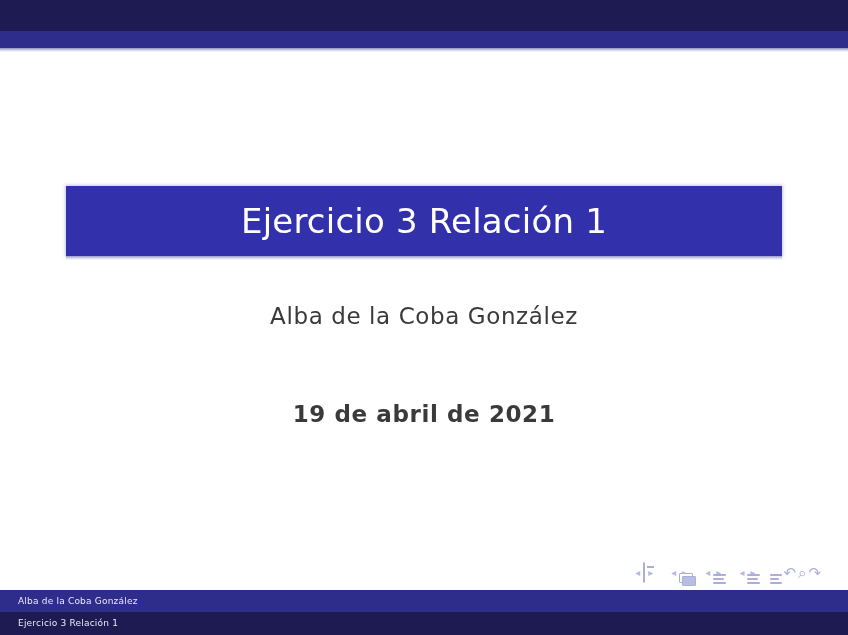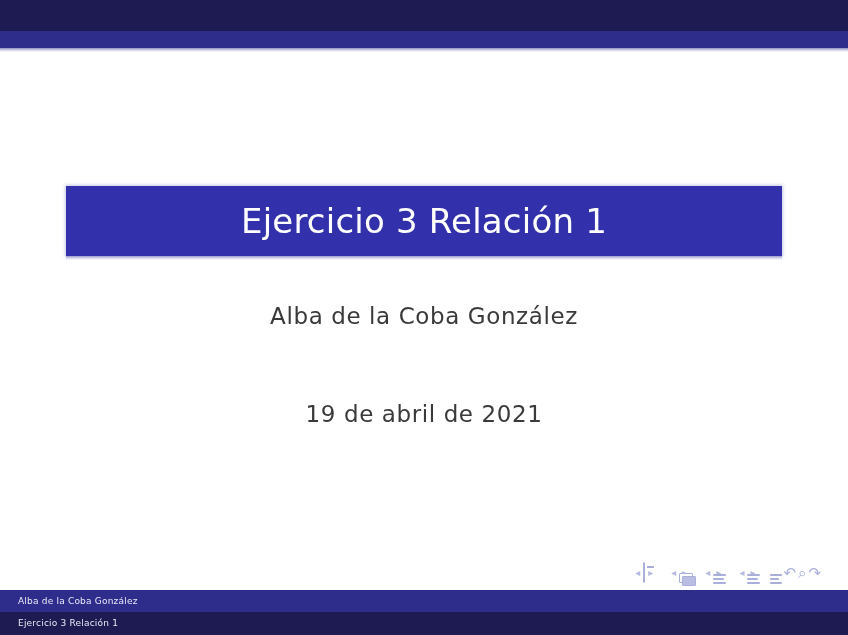--- a/index.html
+++ b/index.html
@@ -100,21 +100,21 @@
     letter-spacing: 0.6px;
   }
   .date {
     position: absolute;
     left: 0;
     top: 401px;
     width: 848px;
     text-align: center;
     color: #3a3a3a;
     font-size: 23px;
-    font-weight: 400;
+    font-weight: 700;
     letter-spacing: 0.6px;
   }
 
   
   .navsymbols {
     position: absolute;
     right: 14px;
     top: 563px;
     height: 20px;
     display: flex;

